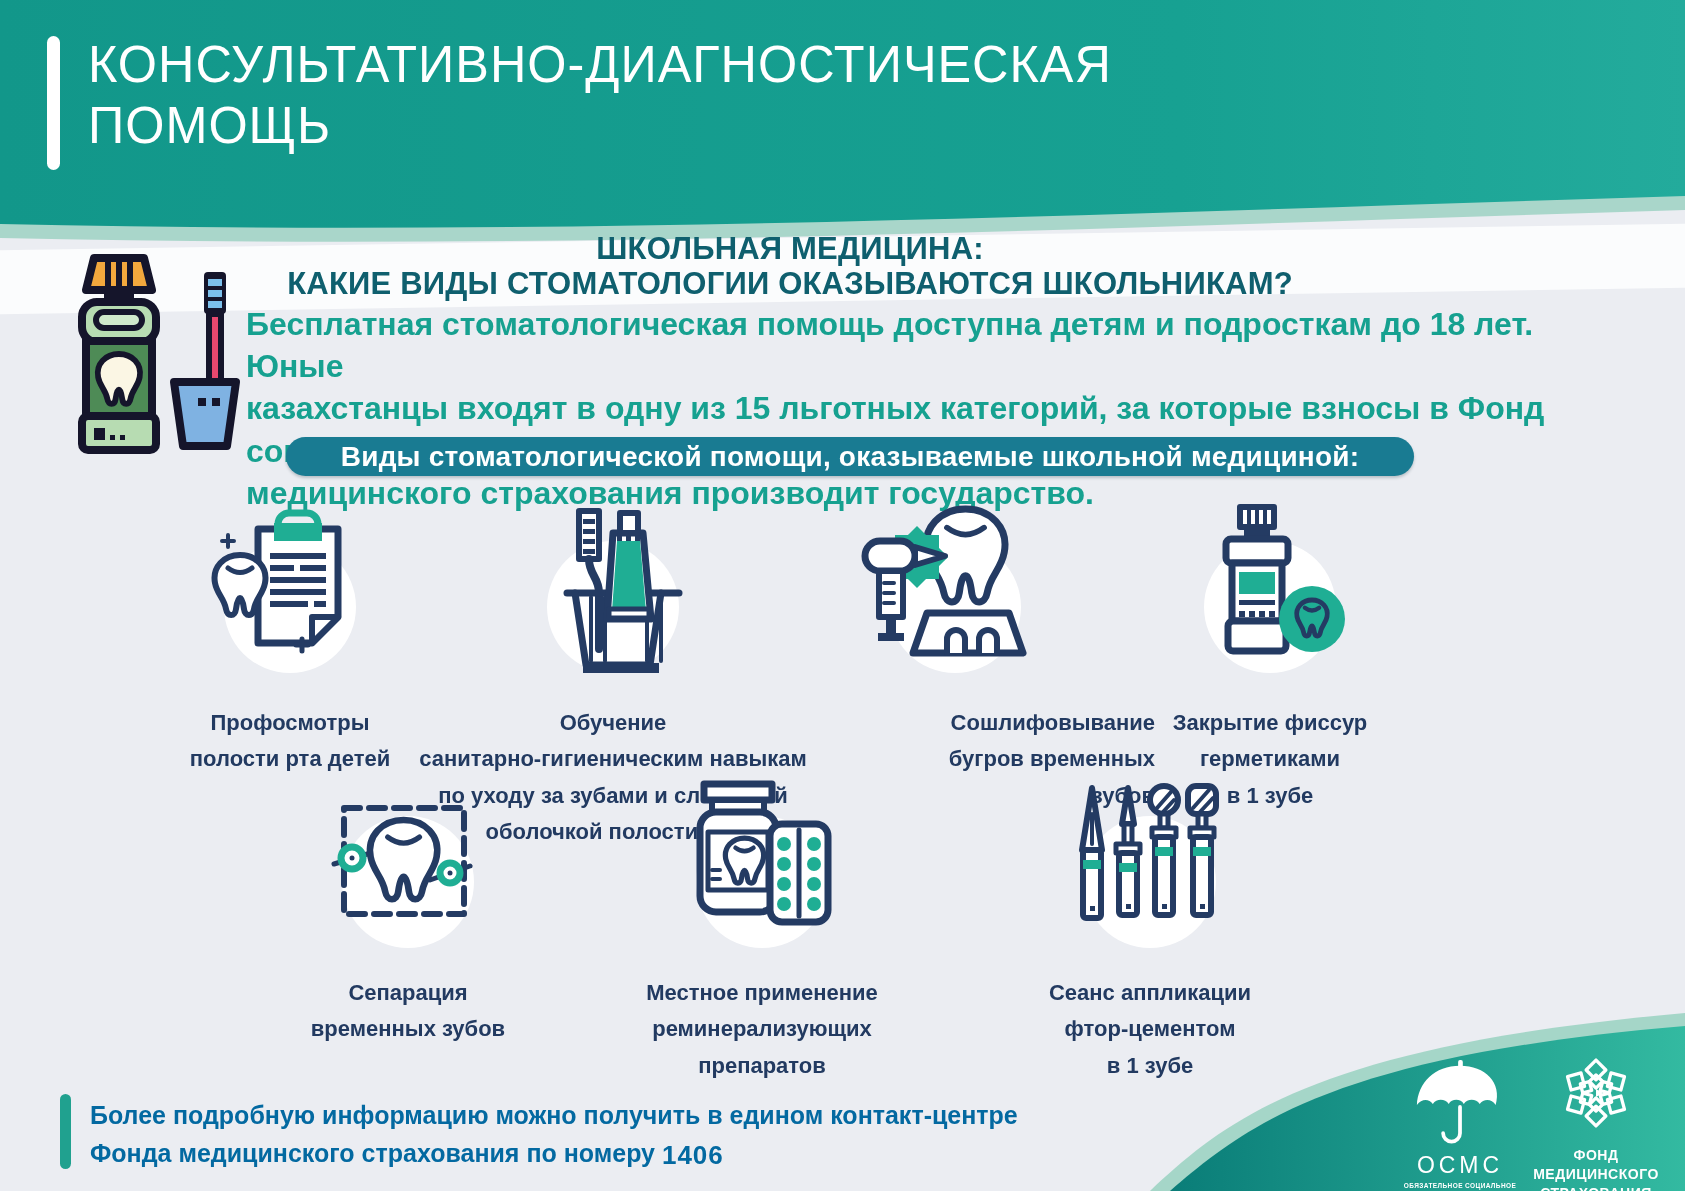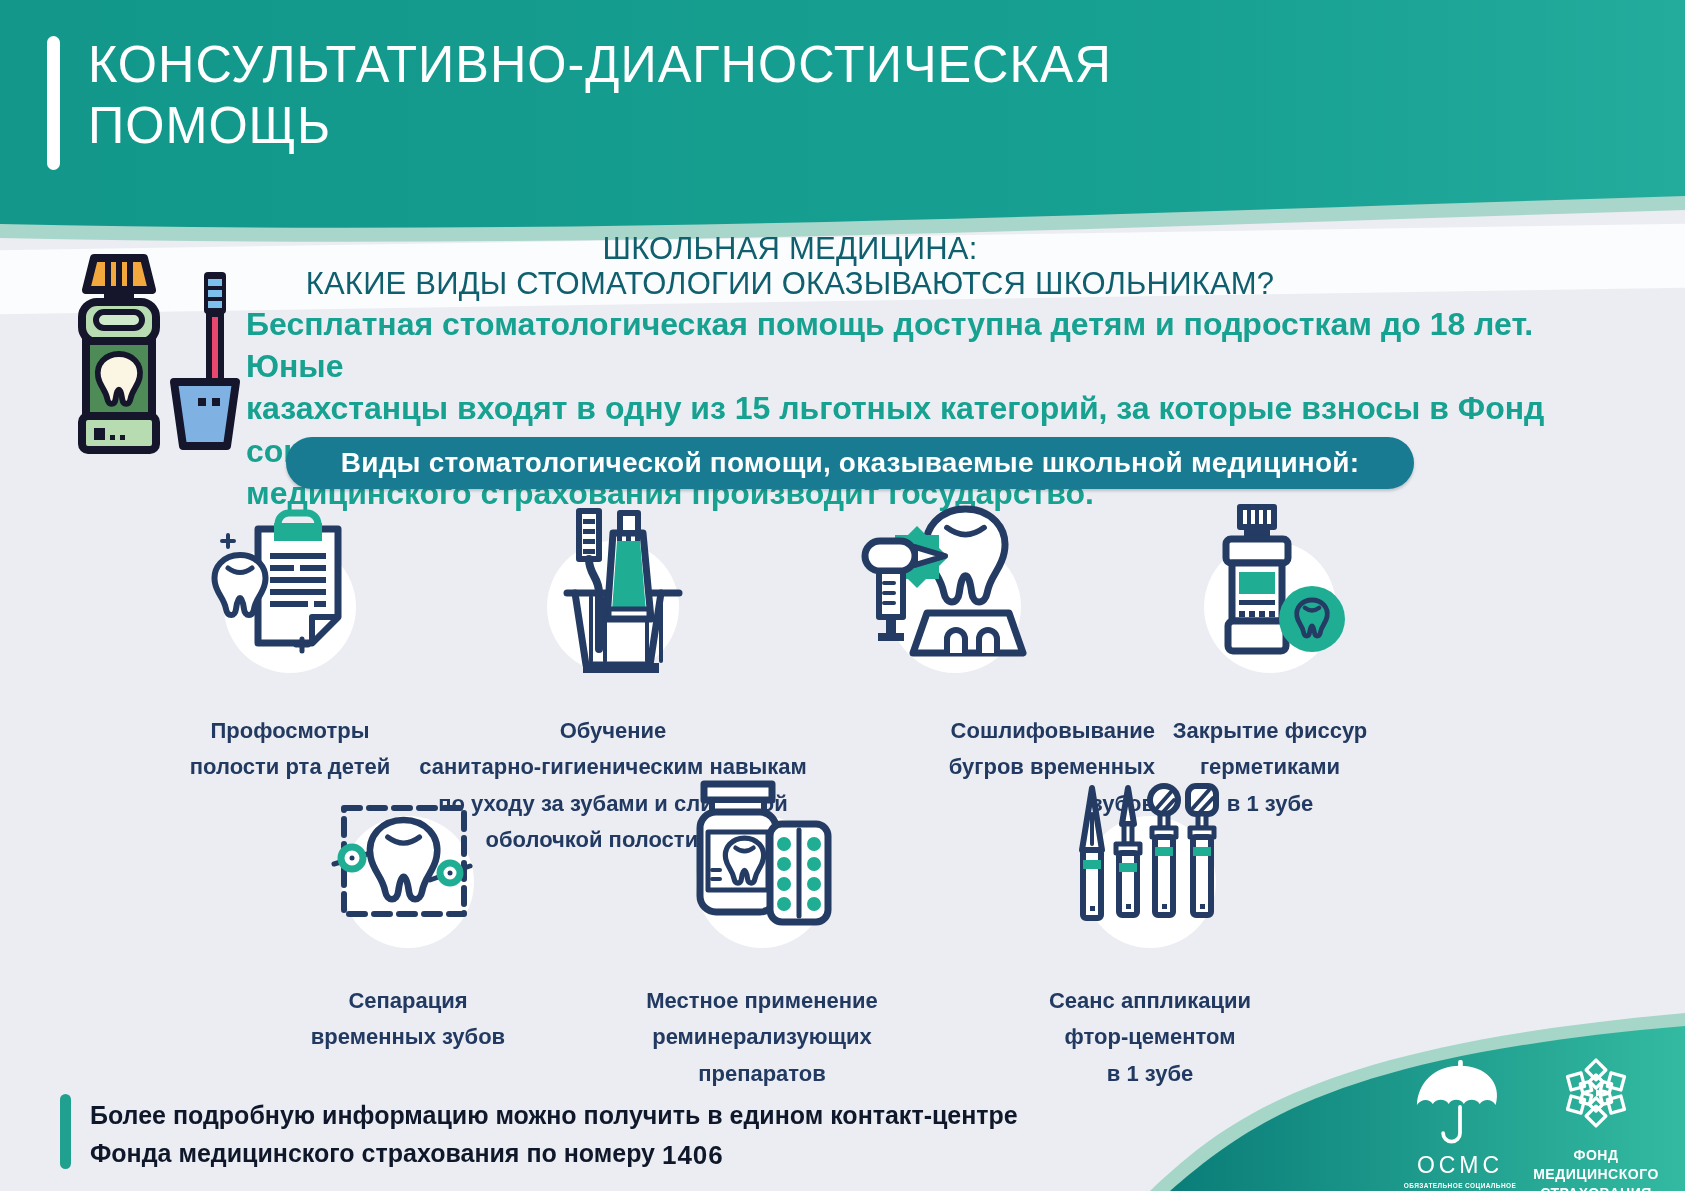--- a/index.html
+++ b/index.html
@@ -25,58 +25,58 @@
     white-space:pre-line;
   }
 
   
   .white-band {
     position:absolute; left:-30px; top:237px; width:1745px; height:64px;
     background:#fbfcfd; transform:rotate(-0.9deg);
   }
   .section-heading {
     position:absolute; left:190px; top:231px; width:1200px;
-    text-align:center; color:#0f5f6e; font-weight:400; font-size:31px;
+    text-align:center; color:#0f5f6e; font-weight:700; font-size:31px;
     line-height:1.13; letter-spacing:.2px; white-space:pre-line;
   }
   .product-illustration { position:absolute; left:52px; top:248px; }
   .intro-paragraph {
     position:absolute; left:246px; top:303px; width:1310px;
     color:#16a190; font-weight:700; font-size:32px; line-height:1.32;
     white-space:pre-line;
   }
   .services-banner {
-    position:absolute; left:286px; top:437px; width:1128px; height:52px;
+    position:absolute; left:286px; top:437px; width:1128px; height:39px;
     background:#197b92; border-radius:27px;
     color:#ffffff; font-weight:700; font-size:28px;
     display:flex; align-items:center; justify-content:center;
     letter-spacing:.2px; box-shadow:0 2px 3px rgba(30,60,70,.25);
   }
 
   
   .service { position:absolute; width:400px; text-align:center; }
   .icon-wrap { position:relative; height:200px; }
   .icon-wrap .circle {
     position:absolute; left:50%; top:44px; transform:translateX(-50%);
     width:132px; height:132px; border-radius:50%; background:#ffffff;
   }
   .icon-wrap svg { position:absolute; left:50%; transform:translateX(-50%); top:0; }
   .service .label {
-    margin-top:16px; color:#223a61; font-weight:700; font-size:22px;
+    margin-top:8px; color:#223a61; font-weight:700; font-size:22px;
     line-height:1.65; white-space:pre-line;
   }
 
   
   .footer-bar {
     position:absolute; left:60px; top:1094px; width:11px; height:75px;
     background:#20a18f; border-radius:6px;
   }
   .footer-note {
     position:absolute; left:90px; top:1097px;
-    color:#0f172a; font-weight:700; font-size:25px; line-height:1.5;
+    color:#0369a1; font-weight:700; font-size:25px; line-height:1.5;
   }
   .footer-note .phone { font-size:26px; letter-spacing:1px; vertical-align:-2px; }
 
   .footer-curve { position:absolute; left:1150px; top:993px; }
   .logo-osms {
     position:absolute; left:1392px; top:1060px; width:136px;
     text-align:center; color:#ffffff;
   }
   .logo-osms .name { font-size:23px; font-weight:400; letter-spacing:4px; margin-top:2px; }
   .logo-osms .sub { font-size:6.5px; font-weight:700; line-height:1.35; letter-spacing:.4px; white-space:pre-line; margin-top:3px; }

